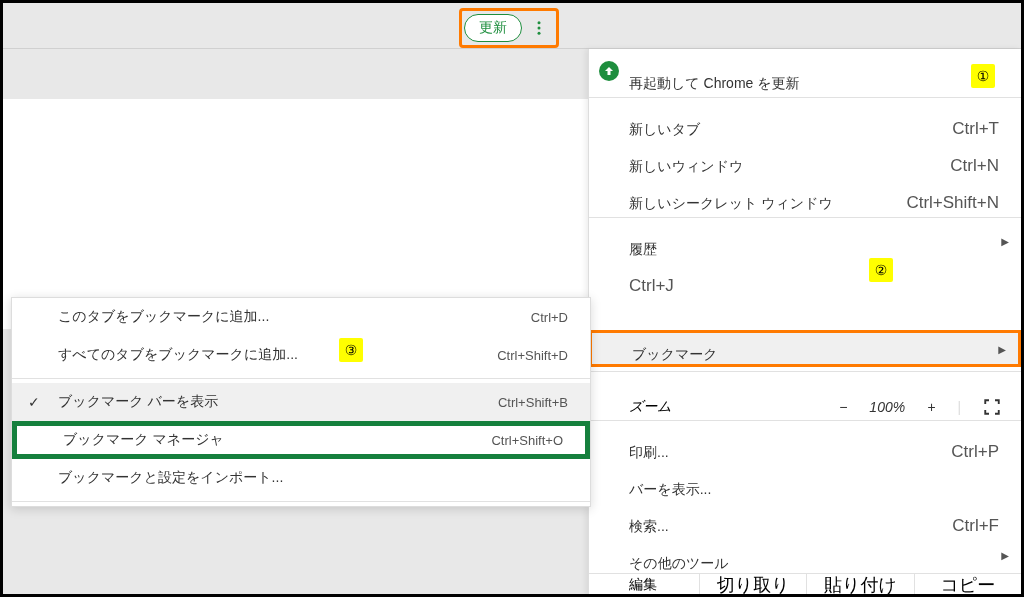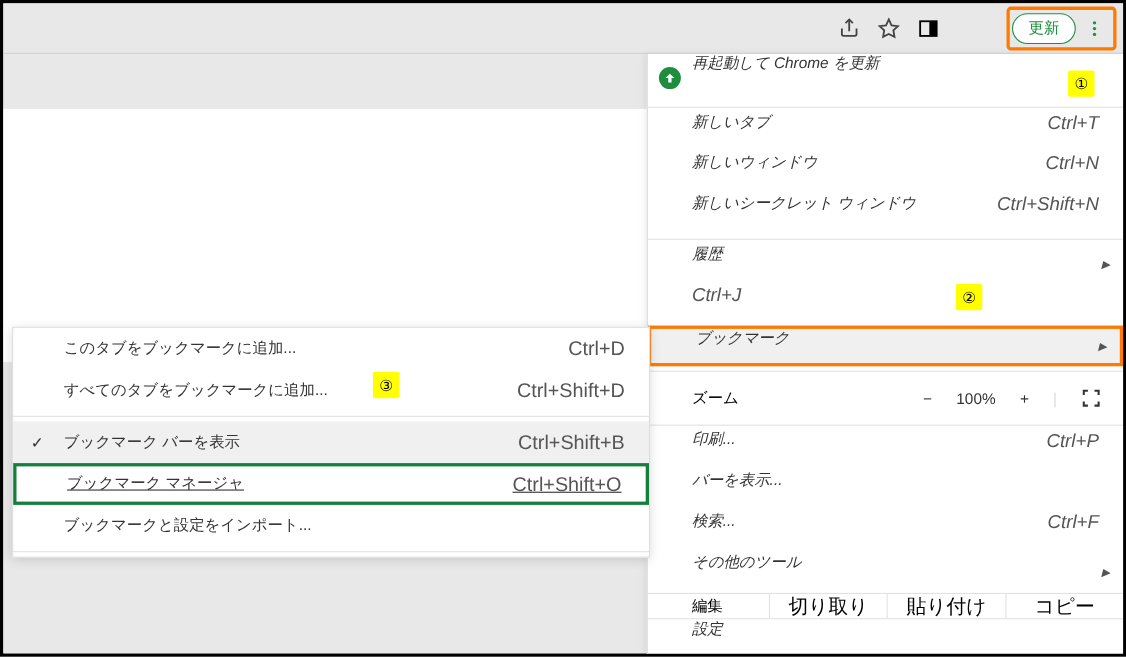--- a/index.html
+++ b/index.html
@@ -8,20 +8,21 @@
     
     .toolbar {
       height: 46px;
       background: #e8e8e8;
       border-bottom: 1px solid #d0d0d0;
       display: flex;
       justify-content: flex-end;
       align-items: center;
       padding-right: 6px;
       gap: 14px;
+      flex-direction: column;
     }
     .toolbar-icon { width: 22px; height: 22px; display: flex; align-items: center; justify-content: center; color: #444; }
     .update-btn {
       border: 1.5px solid #1e8e3e;
       color: #1e8e3e;
       background: #fff;
       border-radius: 20px;
       padding: 4px 14px;
       font-size: 14px;
       display: flex;
@@ -51,47 +52,47 @@
       top: 46px;
       right: 0;
       width: 433px;
       background: #fff;
       border-left: 1px solid #ddd;
       box-shadow: -2px 0 6px rgba(0,0,0,0.08);
       height: 548px;
     }
     .menu-row {
       display: flex;
-      align-items: flex-start;
+      align-items: flex-end;
       height: 37px;
       padding: 0 22px 0 40px;
       font-size: 14px;
       color: #333;
       position: relative;
-      font-style: italic;
     }
     .menu-row.tall { height: 44px; }
     .menu-row .label { flex: 1; }
     .menu-row .shortcut { color: #555; font-size: 17px; }
     .menu-row .arrow {
       position: absolute; right: 12px; top: 50%; transform: translateY(-50%);
       color:#555; font-size:10px;
     }
     .menu-sep { height: 1px; background: #e1e1e1; margin: 4px 0; }
     .update-icon {
       position: absolute; left: 10px; top: 50%; transform: translateY(-50%);
       width: 20px; height: 20px; background:#1e8e3e; border-radius:50%;
       display:flex; align-items:center; justify-content:center;
     }
     .update-icon svg { width:12px; height:12px; }
     .bookmarks-row {
       background: #f0f0f0;
       border: 3px solid #ff7a00;
-    }
-    .zoom-row { display:flex; align-items:center; height:40px; }
+      margin-top: 34px;
+    }
+    .zoom-row { display:flex; align-items:flex-end; height:40px;font-style:italic; }
     .zoom-row .label { padding-left:40px; flex:1; font-size:14px;}
     .zoom-controls { display:flex; align-items:center; gap:22px; padding-right:20px; font-size:14px; color:#333;}
     .zoom-controls .btn { cursor:pointer; }
     .fullscr { width:18px; height:18px; }
     .edit-row { display:flex; align-items:stretch; height:24px; border-top:1px solid #e1e1e1; border-bottom:1px solid #e1e1e1; }
     .edit-label { padding-left:40px; display:flex; align-items:center; font-size:14px; width:110px; }
     .edit-btns { display:flex; flex:1; }
     .edit-btn { flex:1; border-left:1px solid #e1e1e1; display:flex; align-items:center; justify-content:center; font-size:18px; }
 
     
@@ -106,23 +107,23 @@
     }
     .sub-row {
       display:flex; align-items:center;
       height: 38px;
       padding: 0 22px 0 46px;
       font-size: 14px;
       color:#333;
       position:relative;
     }
     .sub-row .label { flex:1; }
-    .sub-row .shortcut { color:#555; font-size:18px; }
+    .sub-row .shortcut { color:#555; font-size:13px; }
     .sub-row.selected { background:#f0f0f0; }
-    .sub-row.highlighted { border: 3px solid #15803d; text-decoration: underline; }
+    .sub-row.highlighted { border: 5px solid #15803d; }
     .sub-sep { height:1px; background:#e1e1e1; margin:4px 0; }
     .check-icon {
       position:absolute; left:16px; top:50%; transform:translateY(-50%);
       color:#333; font-size:14px;
     }
 
     
     .marker {
       position: absolute;
       width: 24px; height: 24px;

